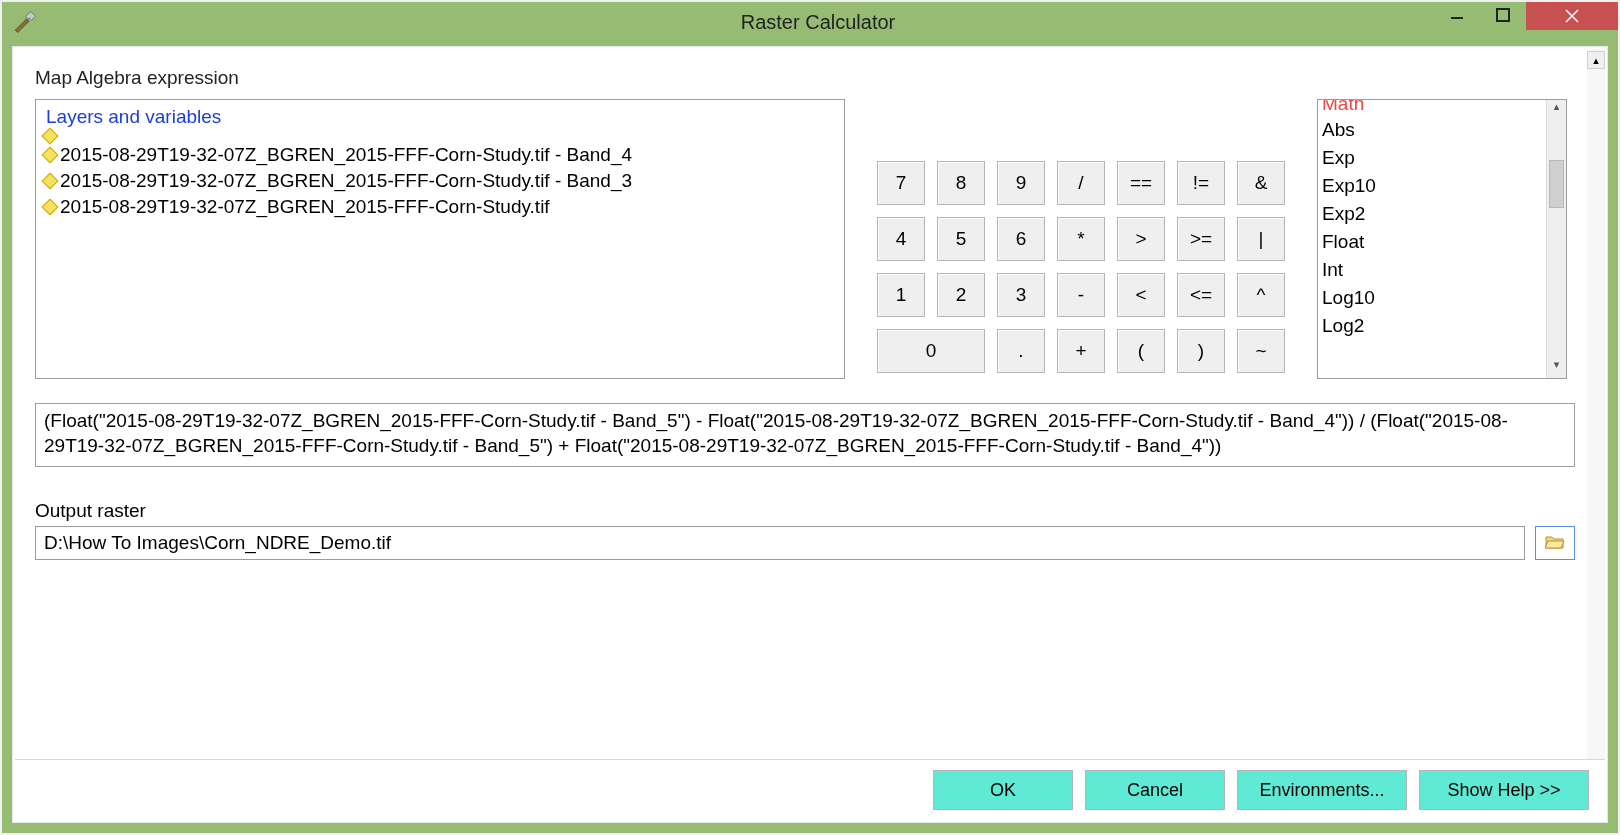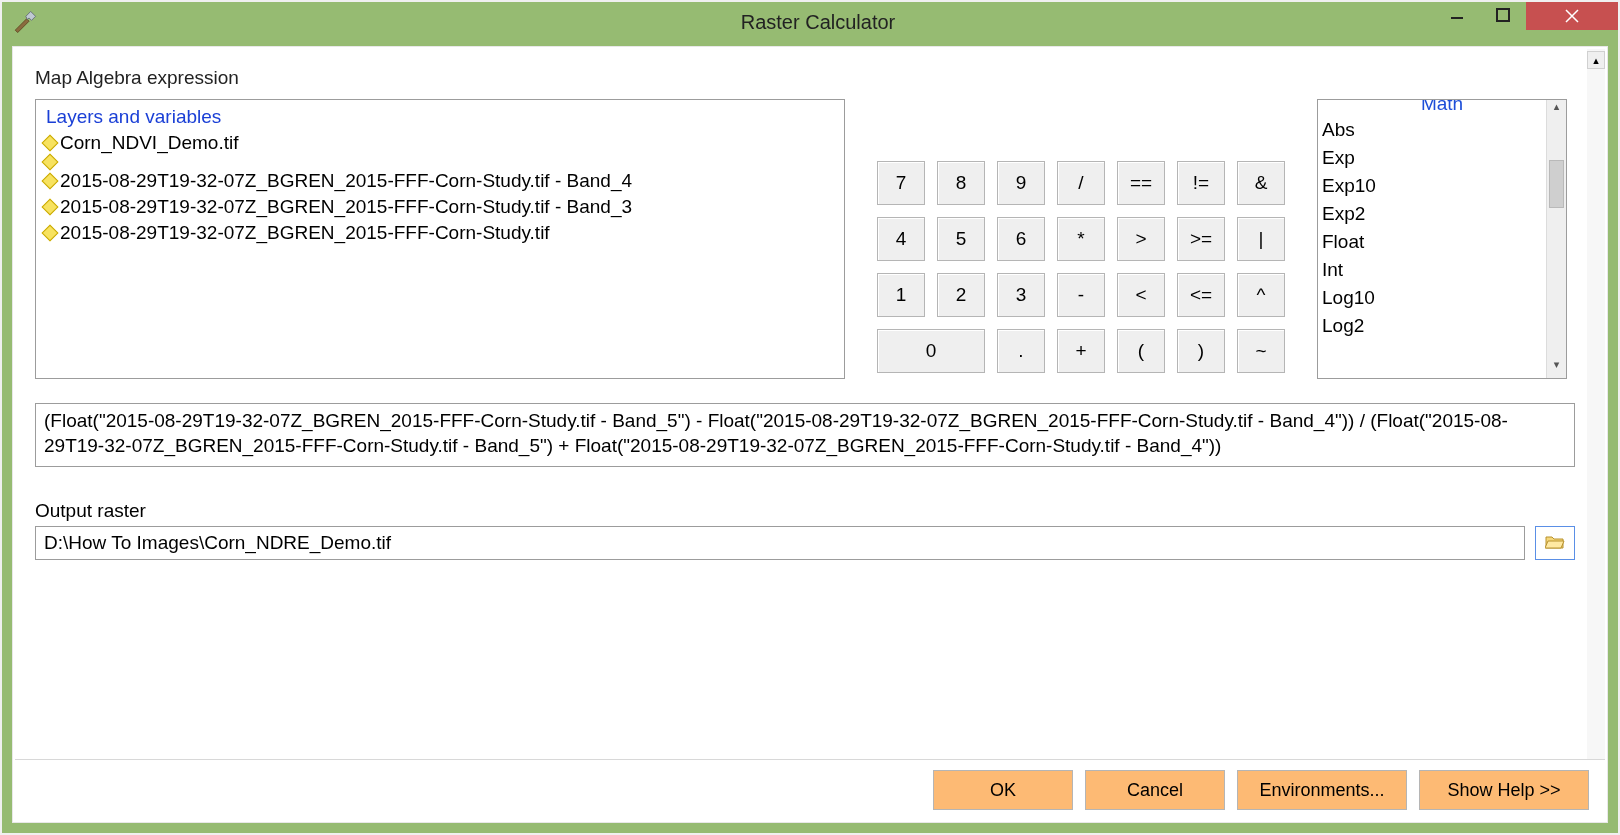--- a/index.html
+++ b/index.html
@@ -178,25 +178,24 @@
     border: 1px solid #9c9c9c;
     background: #fff;
     position: relative;
     overflow: hidden;
   }
   .tools-inner {
     padding: 0 4px;
     font-size: 19px;
   }
   .tools-cat {
-    color: #1d4ed8;
+    color: #ef4444;
     line-height: 24px;
     white-space: nowrap;
     margin-top: -8px;
-    text-align: center;
   }
   .tool-item {
     line-height: 28px;
   }
   .tools-scroll {
     position: absolute;
     right: 0; top: 0; bottom: 0;
     width: 20px;
     background: #efefef;
     border-left: 1px solid #dcdcdc;
@@ -269,21 +268,21 @@
     background: #fff;
     padding: 10px 16px;
     display: flex;
     justify-content: flex-end;
     gap: 12px;
   }
   .fbtn {
     min-width: 140px;
     height: 40px;
     border: 1px solid #b5b5b5;
-    background: #fdba74;
+    background: #5eead4;
     font-size: 18px;
     display: flex;
     align-items: center;
     justify-content: center;
     padding: 0 20px;
   }
   .fbtn.wide { min-width: 170px; }
 </style>
 </head>
 <body>
@@ -327,24 +326,20 @@
       <div class="content">
 
         <div class="big-label">Map Algebra expression</div>
 
         <div class="row1">
 
           <div class="layers-box">
             <div class="layers-header">Layers and variables</div>
             <div class="layer-item">
               <span class="diamond"></span>
-              <span>Corn_NDVI_Demo.tif</span>
-            </div>
-            <div class="layer-item">
-              <span class="diamond"></span>
             </div>
             <div class="layer-item">
               <span class="diamond"></span>
               <span>2015-08-29T19-32-07Z_BGREN_2015-FFF-Corn-Study.tif - Band_4</span>
             </div>
             <div class="layer-item">
               <span class="diamond"></span>
               <span>2015-08-29T19-32-07Z_BGREN_2015-FFF-Corn-Study.tif - Band_3</span>
             </div>
             <div class="layer-item">

